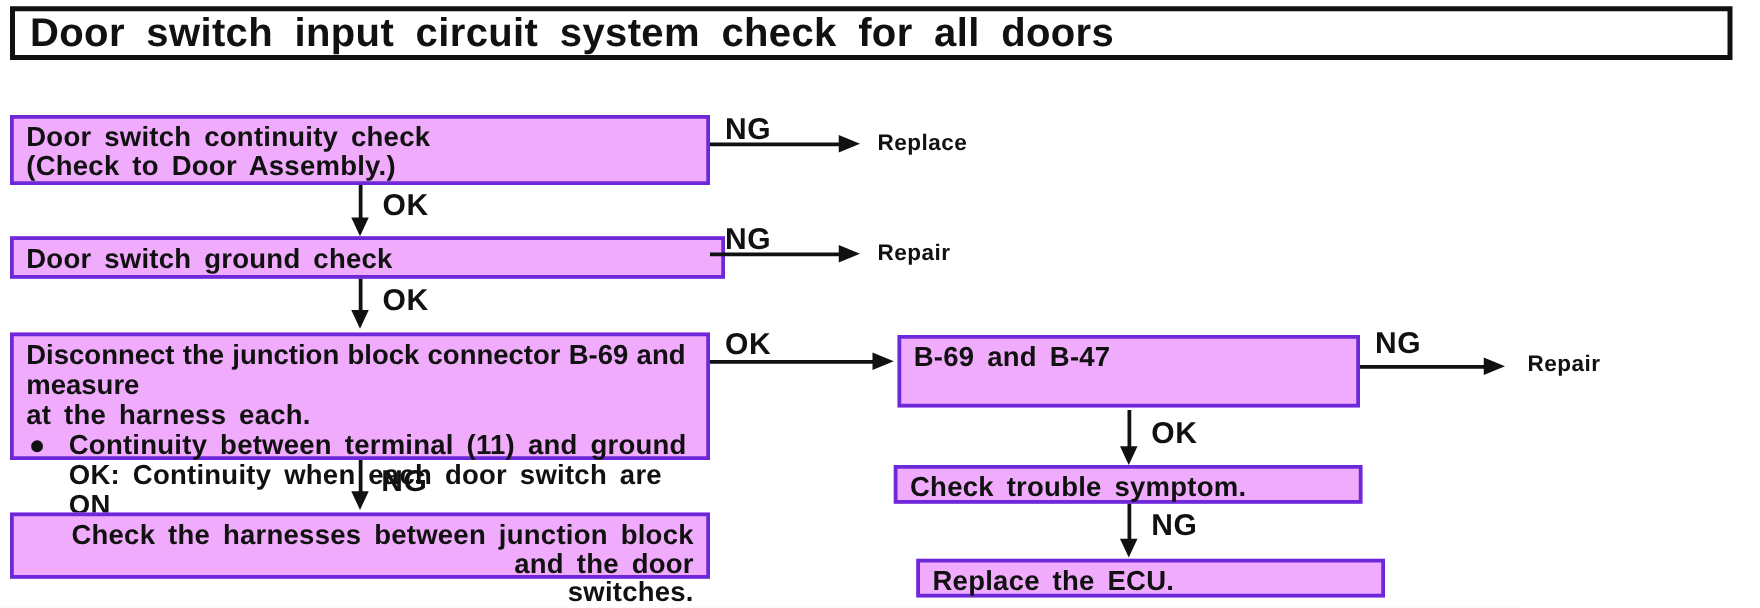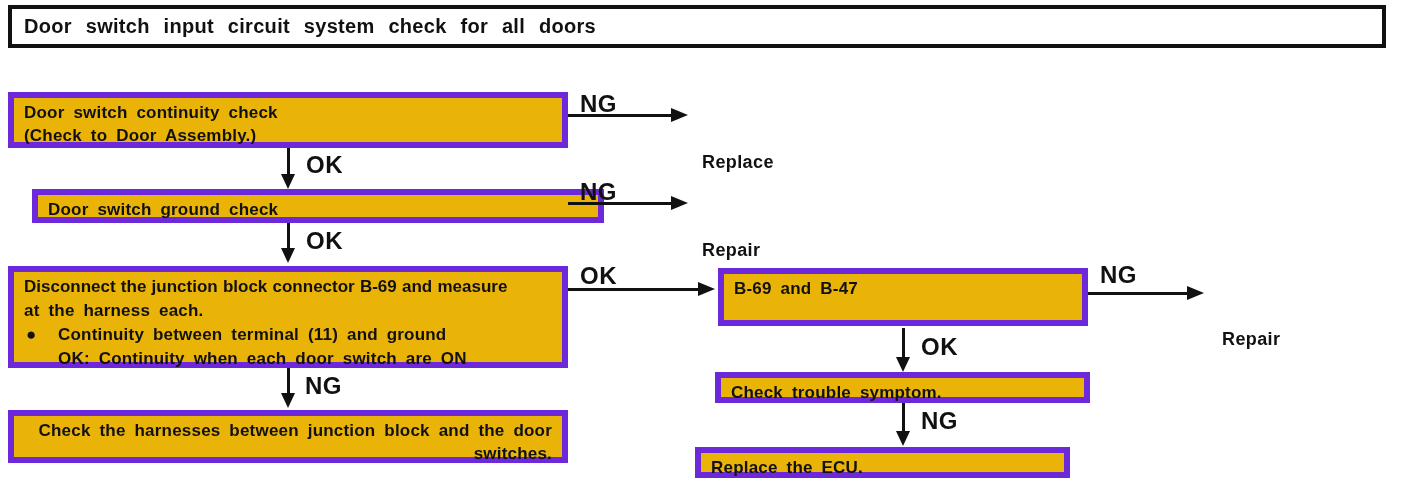--- a/index.html
+++ b/index.html
@@ -6,38 +6,38 @@
   .page{
     position:relative;
     width:1408px;height:486px;
     background:#ffffff;
     font-family:"Liberation Sans", sans-serif;
     color:#111;
     overflow:hidden;
   }
   .box{
     position:absolute;
-    border:6px solid #6d28d9;
-    background:#eab308;
+    border:3px solid #6d28d9;
+    background:#f0abfc;
     box-sizing:border-box;
-    font-size:17px;
+    font-size:22px;
     font-weight:600;
     line-height:23px;
     padding:3px 10px;
     word-spacing:4px;
     letter-spacing:0.2px;
   }
   .title-box{
     position:absolute;
     left:8px;top:5px;width:1378px;height:43px;
     border:4px solid #111;
     box-sizing:border-box;
     display:flex;align-items:center;
     padding-left:12px;
-    font-size:20px;font-weight:bold;
+    font-size:32px;font-weight:bold;
     word-spacing:8px;letter-spacing:0.3px;
   }
   .hline{position:absolute;height:3px;background:#111;}
   .vline{position:absolute;width:3px;background:#111;}
   .arr-right{
     position:absolute;width:0;height:0;
     border-top:7px solid transparent;
     border-bottom:7px solid transparent;
     border-left:17px solid #111;
   }
@@ -49,21 +49,20 @@
   }
   .edge-label{
     position:absolute;
     font-size:24px;font-weight:bold;
     letter-spacing:0.5px;
   }
   .result-label{
     position:absolute;
     font-size:18px;font-weight:bold;
     letter-spacing:0.4px;
-    margin-top:48px;
   }
   .tight{word-spacing:0.5px;letter-spacing:0;}
   .bullet-row{display:flex;}
   .bullet-glyph{width:32px;padding-left:2px;}
   .indent{padding-left:34px;}
   .bold{font-weight:bold;}
 </style>
 </head>
 <body>
 
@@ -80,21 +79,21 @@
 
   <div class="hline" style="left:568px;top:114px;width:112px;"></div>
   <div class="arr-right" style="left:671px;top:108px;"></div>
   <div class="edge-label" style="left:580px;top:90px;">NG</div>
   <div class="result-label" style="left:702px;top:104px;">Replace</div>
 
   <div class="vline" style="left:287px;top:148px;height:29px;"></div>
   <div class="arr-down" style="left:281px;top:174px;"></div>
   <div class="edge-label" style="left:306px;top:151px;">OK</div>
 
-  <div class="box" style="left:8px;top:189px;width:572px;height:34px;margin-left:24px;">
+  <div class="box" style="left:8px;top:189px;width:572px;height:34px;">
     <div>Door switch ground check</div>
   </div>
 
   <div class="hline" style="left:568px;top:202px;width:112px;"></div>
   <div class="arr-right" style="left:671px;top:196px;"></div>
   <div class="edge-label" style="left:580px;top:178px;">NG</div>
   <div class="result-label" style="left:702px;top:192px;">Repair</div>
 
   <div class="vline" style="left:287px;top:223px;height:28px;"></div>
   <div class="arr-down" style="left:281px;top:248px;"></div>
@@ -140,17 +139,17 @@
   <div class="edge-label" style="left:921px;top:333px;">OK</div>
 
   <div class="box" style="left:715px;top:372px;width:375px;height:31px;">
     <div>Check trouble symptom.</div>
   </div>
 
   <div class="vline" style="left:902px;top:403px;height:31px;"></div>
   <div class="arr-down" style="left:896px;top:431px;"></div>
   <div class="edge-label" style="left:921px;top:407px;">NG</div>
 
-  <div class="box" style="left:695px;top:447px;width:375px;height:31px;">
+  <div class="box" style="left:733px;top:447px;width:375px;height:31px;">
     <div>Replace the ECU.</div>
   </div>
 
 </div>
 
 </body></html>

